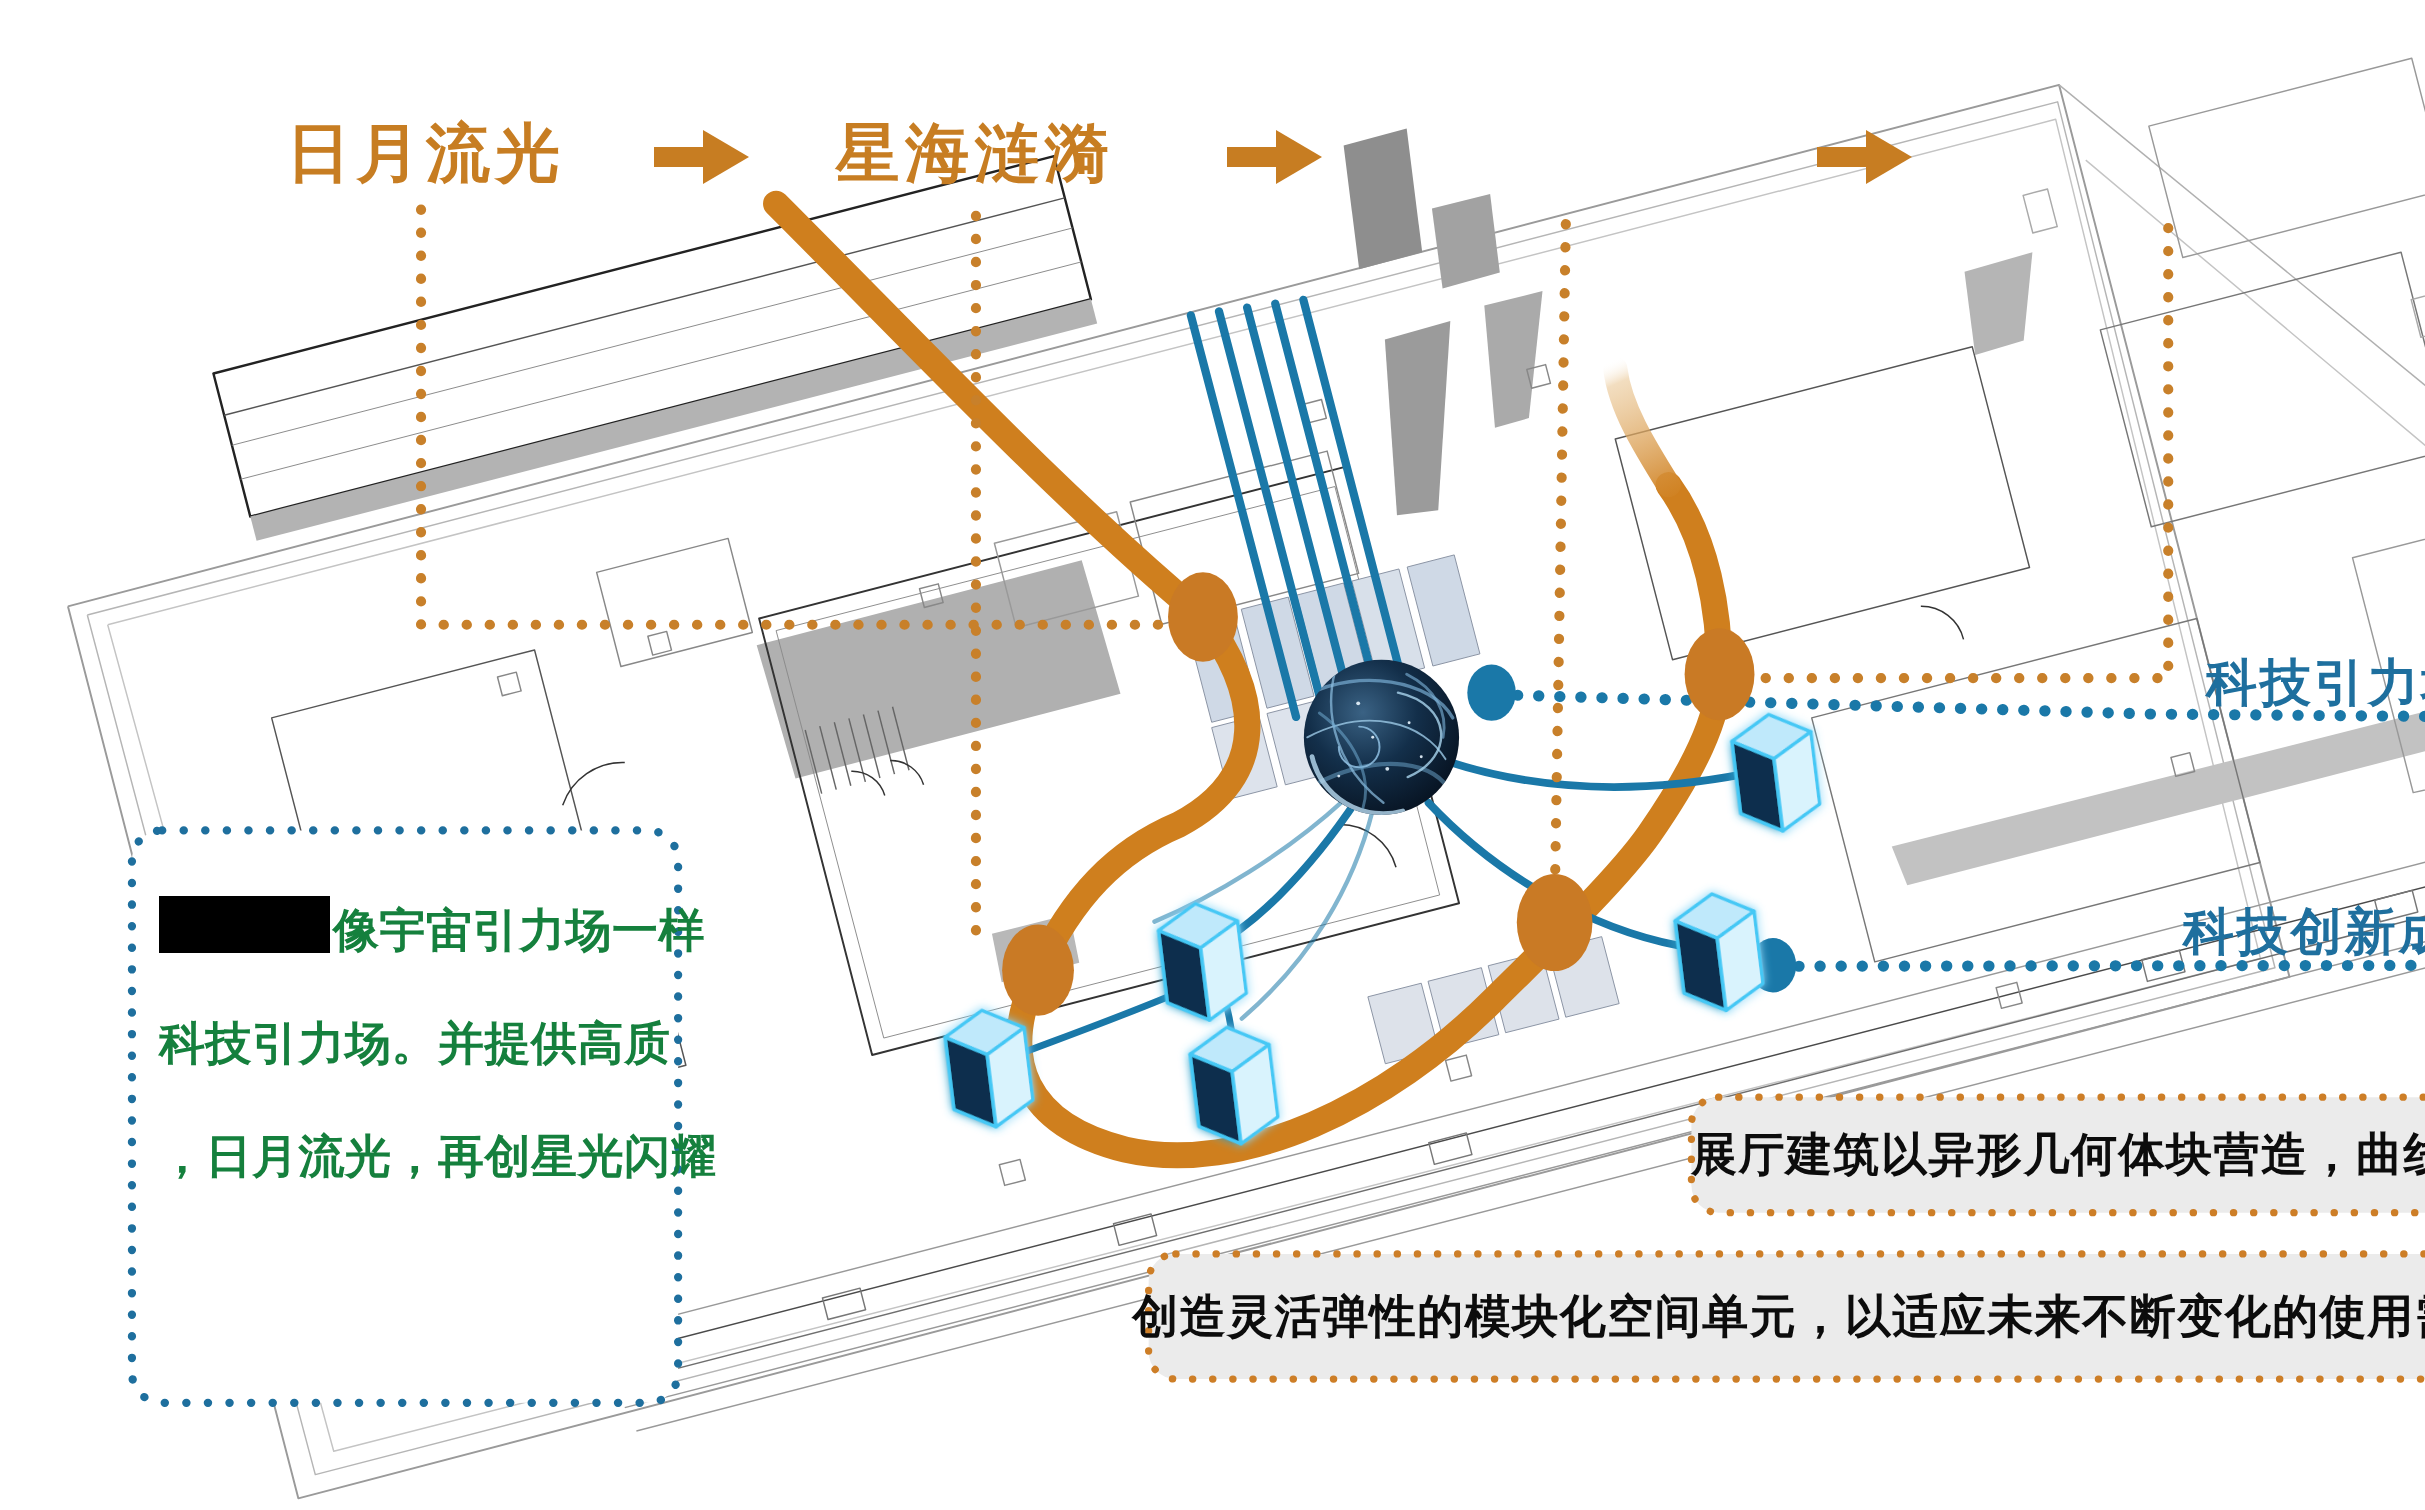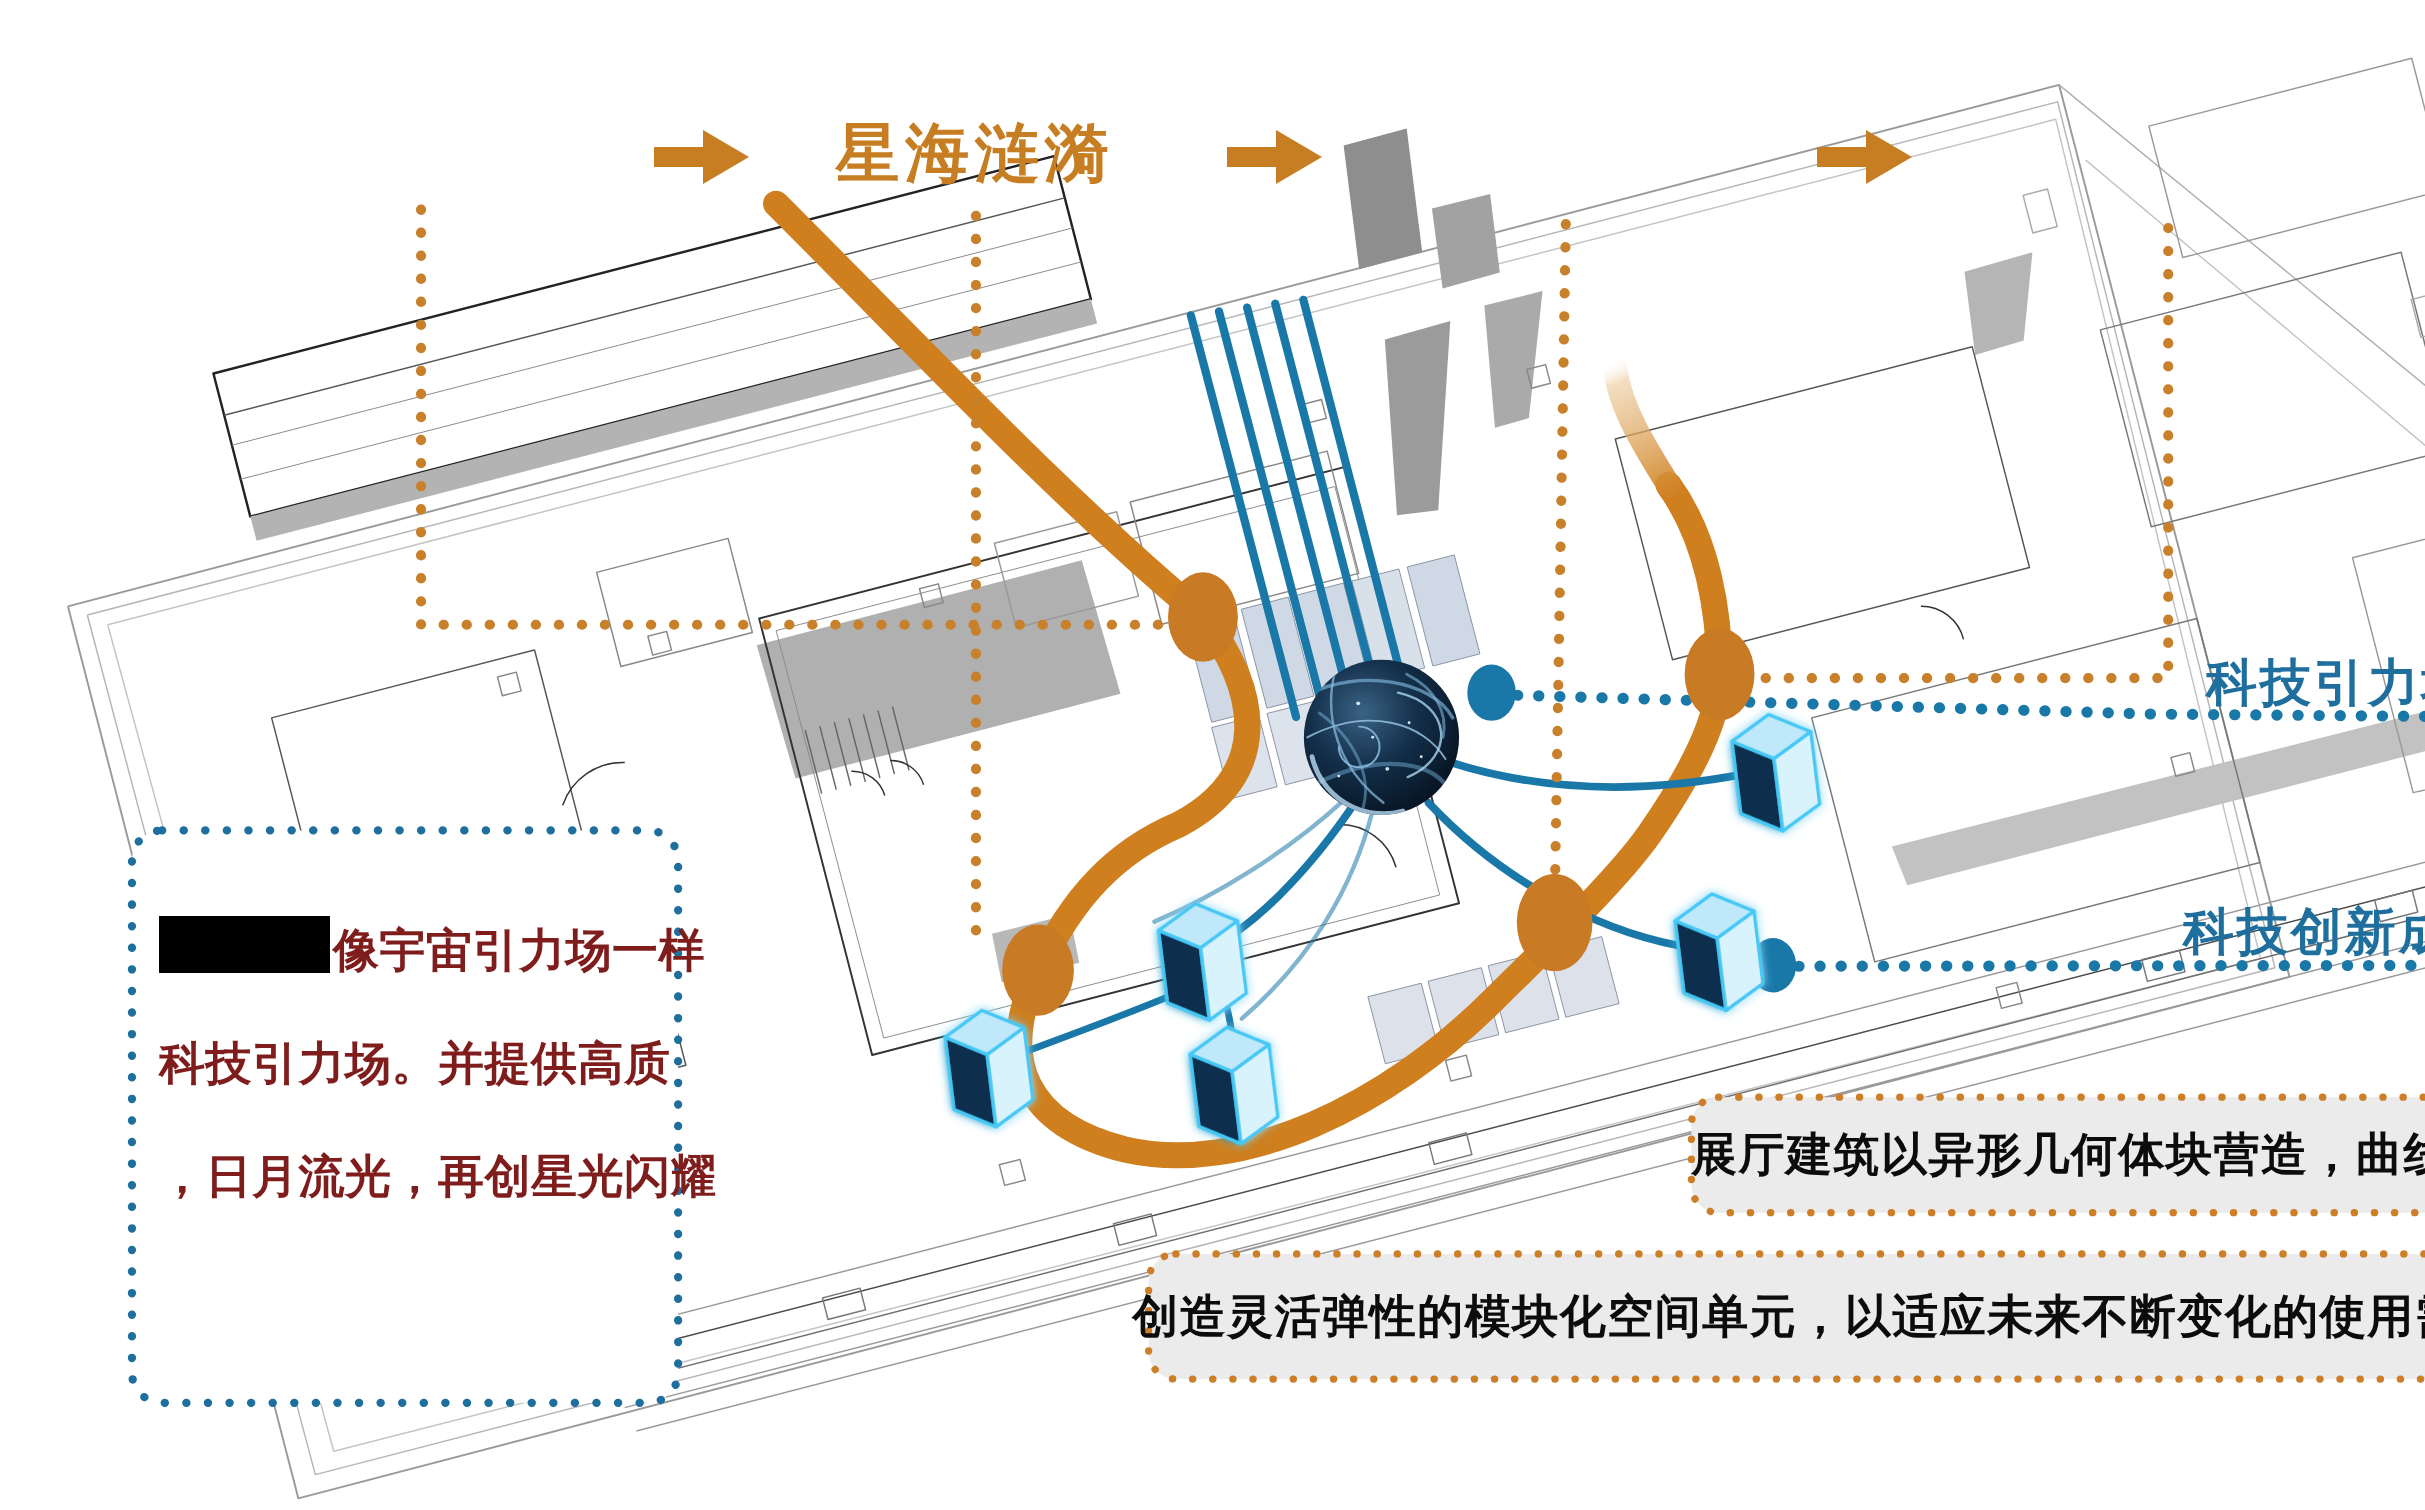--- a/index.html
+++ b/index.html
@@ -7,22 +7,22 @@
          font-family:"Liberation Sans","DejaVu Sans",sans-serif;}
   #artwork{position:absolute;left:0;top:0;}
   .title{position:absolute;top:117px;height:73px;display:flex;align-items:center;justify-content:center;
          font-size:64px;font-weight:900;letter-spacing:5.8px;color:#c77d22;white-space:nowrap;}
   .flow-arrow{position:absolute;top:130px;width:97px;height:53px;}
   .flow-arrow .bar{position:absolute;left:0;top:16.5px;width:51px;height:20.4px;background:#c77d22;}
   .flow-arrow .tri{position:absolute;left:49px;top:0;width:0;height:0;
          border-top:27px solid transparent;border-bottom:27px solid transparent;border-left:46px solid #c77d22;}
   .side-label{position:absolute;height:58px;display:flex;align-items:center;justify-content:flex-start;
          font-size:51px;font-weight:900;letter-spacing:2.9px;color:#1e6f9e;white-space:nowrap;}
-  #desc-box{position:absolute;left:132px;top:837px;width:546px;height:572px;box-sizing:border-box;
-         padding:57px 25px 0 27px;color:#7f1d1d;font-size:46px;font-weight:900;letter-spacing:0.5px;}
+  #desc-box{position:absolute;left:132px;top:817px;width:546px;height:572px;box-sizing:border-box;
+         padding:57px 25px 0 27px;color:#15803d;font-size:46px;font-weight:900;letter-spacing:0.5px;}
   #desc-box .line{height:113px;line-height:113px;white-space:nowrap;}
   #redact{display:inline-block;width:171px;height:57px;background:#000;vertical-align:-6.8px;margin-right:2.9px;}
   .callout{position:absolute;display:flex;align-items:center;justify-content:center;
          color:#0c0c0c;font-size:46px;font-weight:900;letter-spacing:1.5px;white-space:nowrap;}
   #callout1{left:1692px;top:1097px;width:853px;height:115px;}
   #callout2{left:1149px;top:1254px;width:1344px;height:125px;}
 </style>
 </head>
 <body>
 
@@ -264,20 +264,21 @@
         <polygon points="-82,-84 0,-38 0,112 -82,66" fill="#0d2f4e" stroke="#45c8f5" stroke-width="7"></polygon>
         <polygon points="82,-84 82,66 0,112 0,-38" fill="#d9f3fd" stroke="#45c8f5" stroke-width="7"></polygon>
       </g>
     </g>
 
     <rect x="272" y="1712" width="1126" height="1180" rx="62" fill="#ffffff" stroke="#1e6f9e" stroke-width="17" stroke-linecap="round" stroke-dasharray="0.5 44"></rect>
     <rect x="3487" y="2262" width="1758" height="238" rx="56" fill="#ebebeb" stroke="#cd7e27" stroke-width="15" stroke-linecap="round" stroke-dasharray="0.5 41"></rect>
     <rect x="2368" y="2585" width="2770" height="258" rx="56" fill="#ebebeb" stroke="#cd7e27" stroke-width="15" stroke-linecap="round" stroke-dasharray="0.5 41"></rect>
   </svg>
 
+  <div class="title" style="left:290px;width:272px;">日月流光</div>
   <div class="flow-arrow" style="left:654px;">
     <div class="bar"></div>
     <div class="tri"></div>
   </div>
   <div class="title" style="left:839px;width:272px;">星海涟漪</div>
   <div class="flow-arrow" style="left:1227px;">
     <div class="bar"></div>
     <div class="tri"></div>
   </div>
   <div class="flow-arrow" style="left:1817px;">

